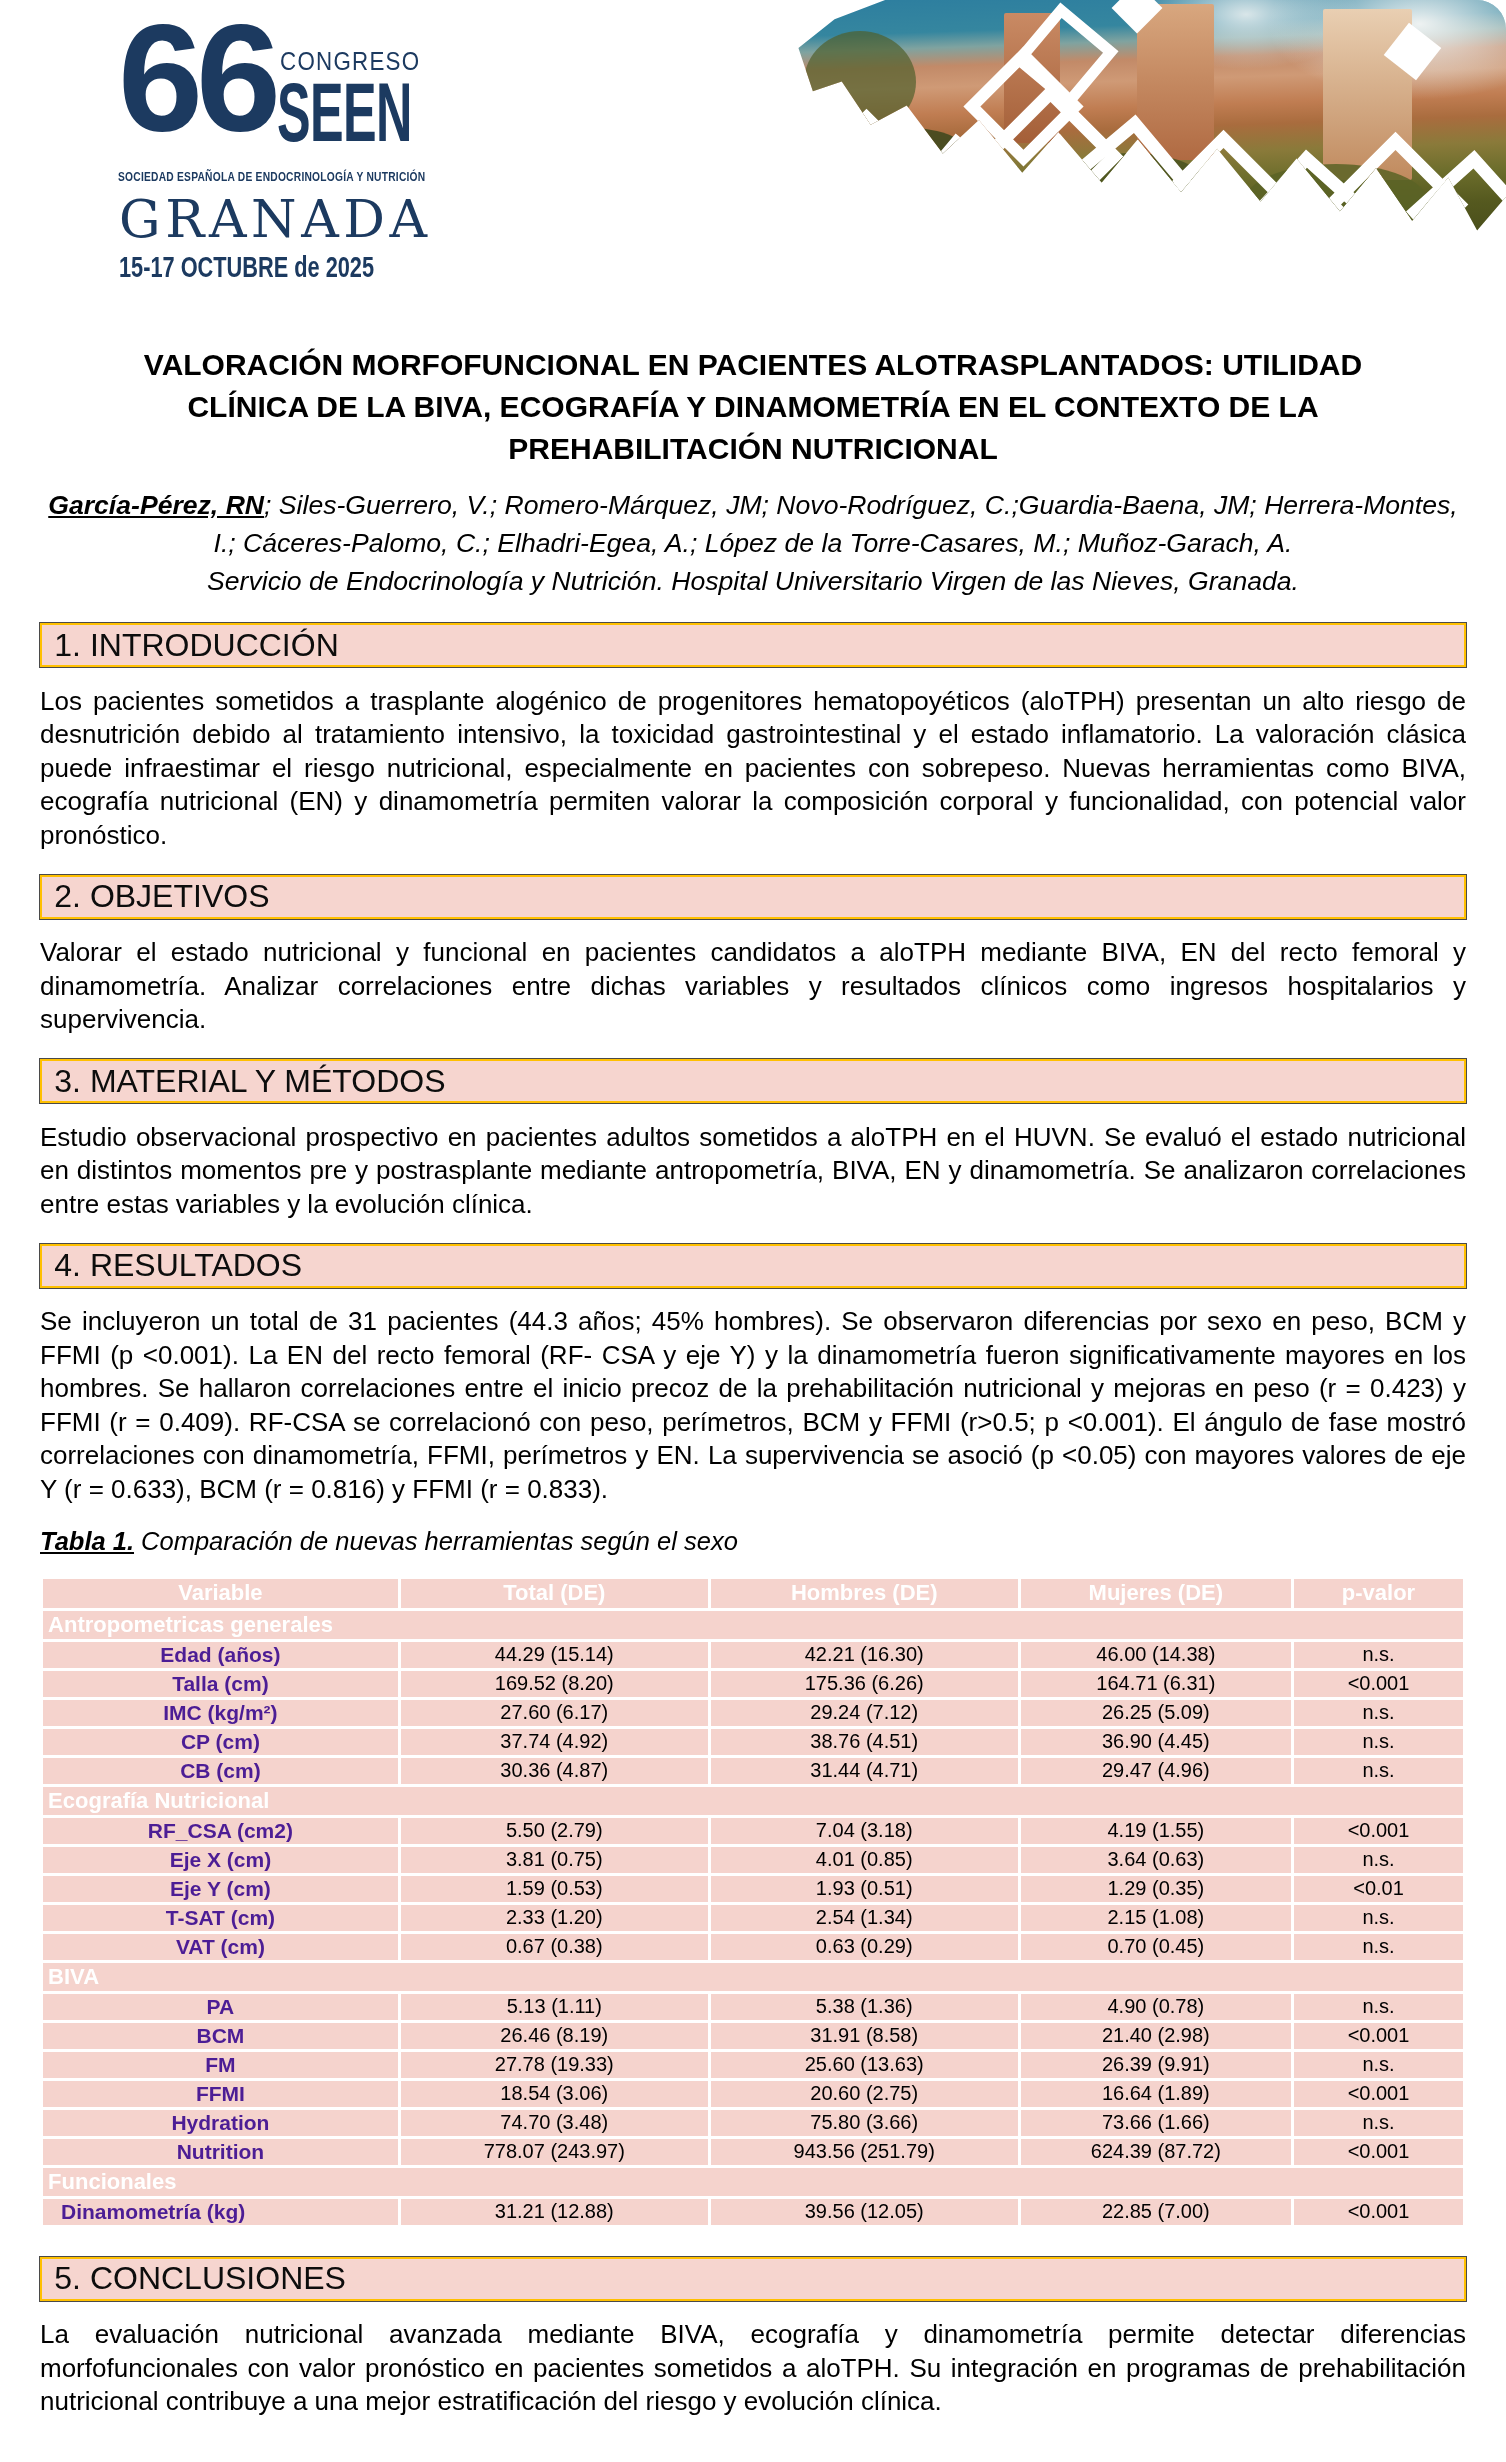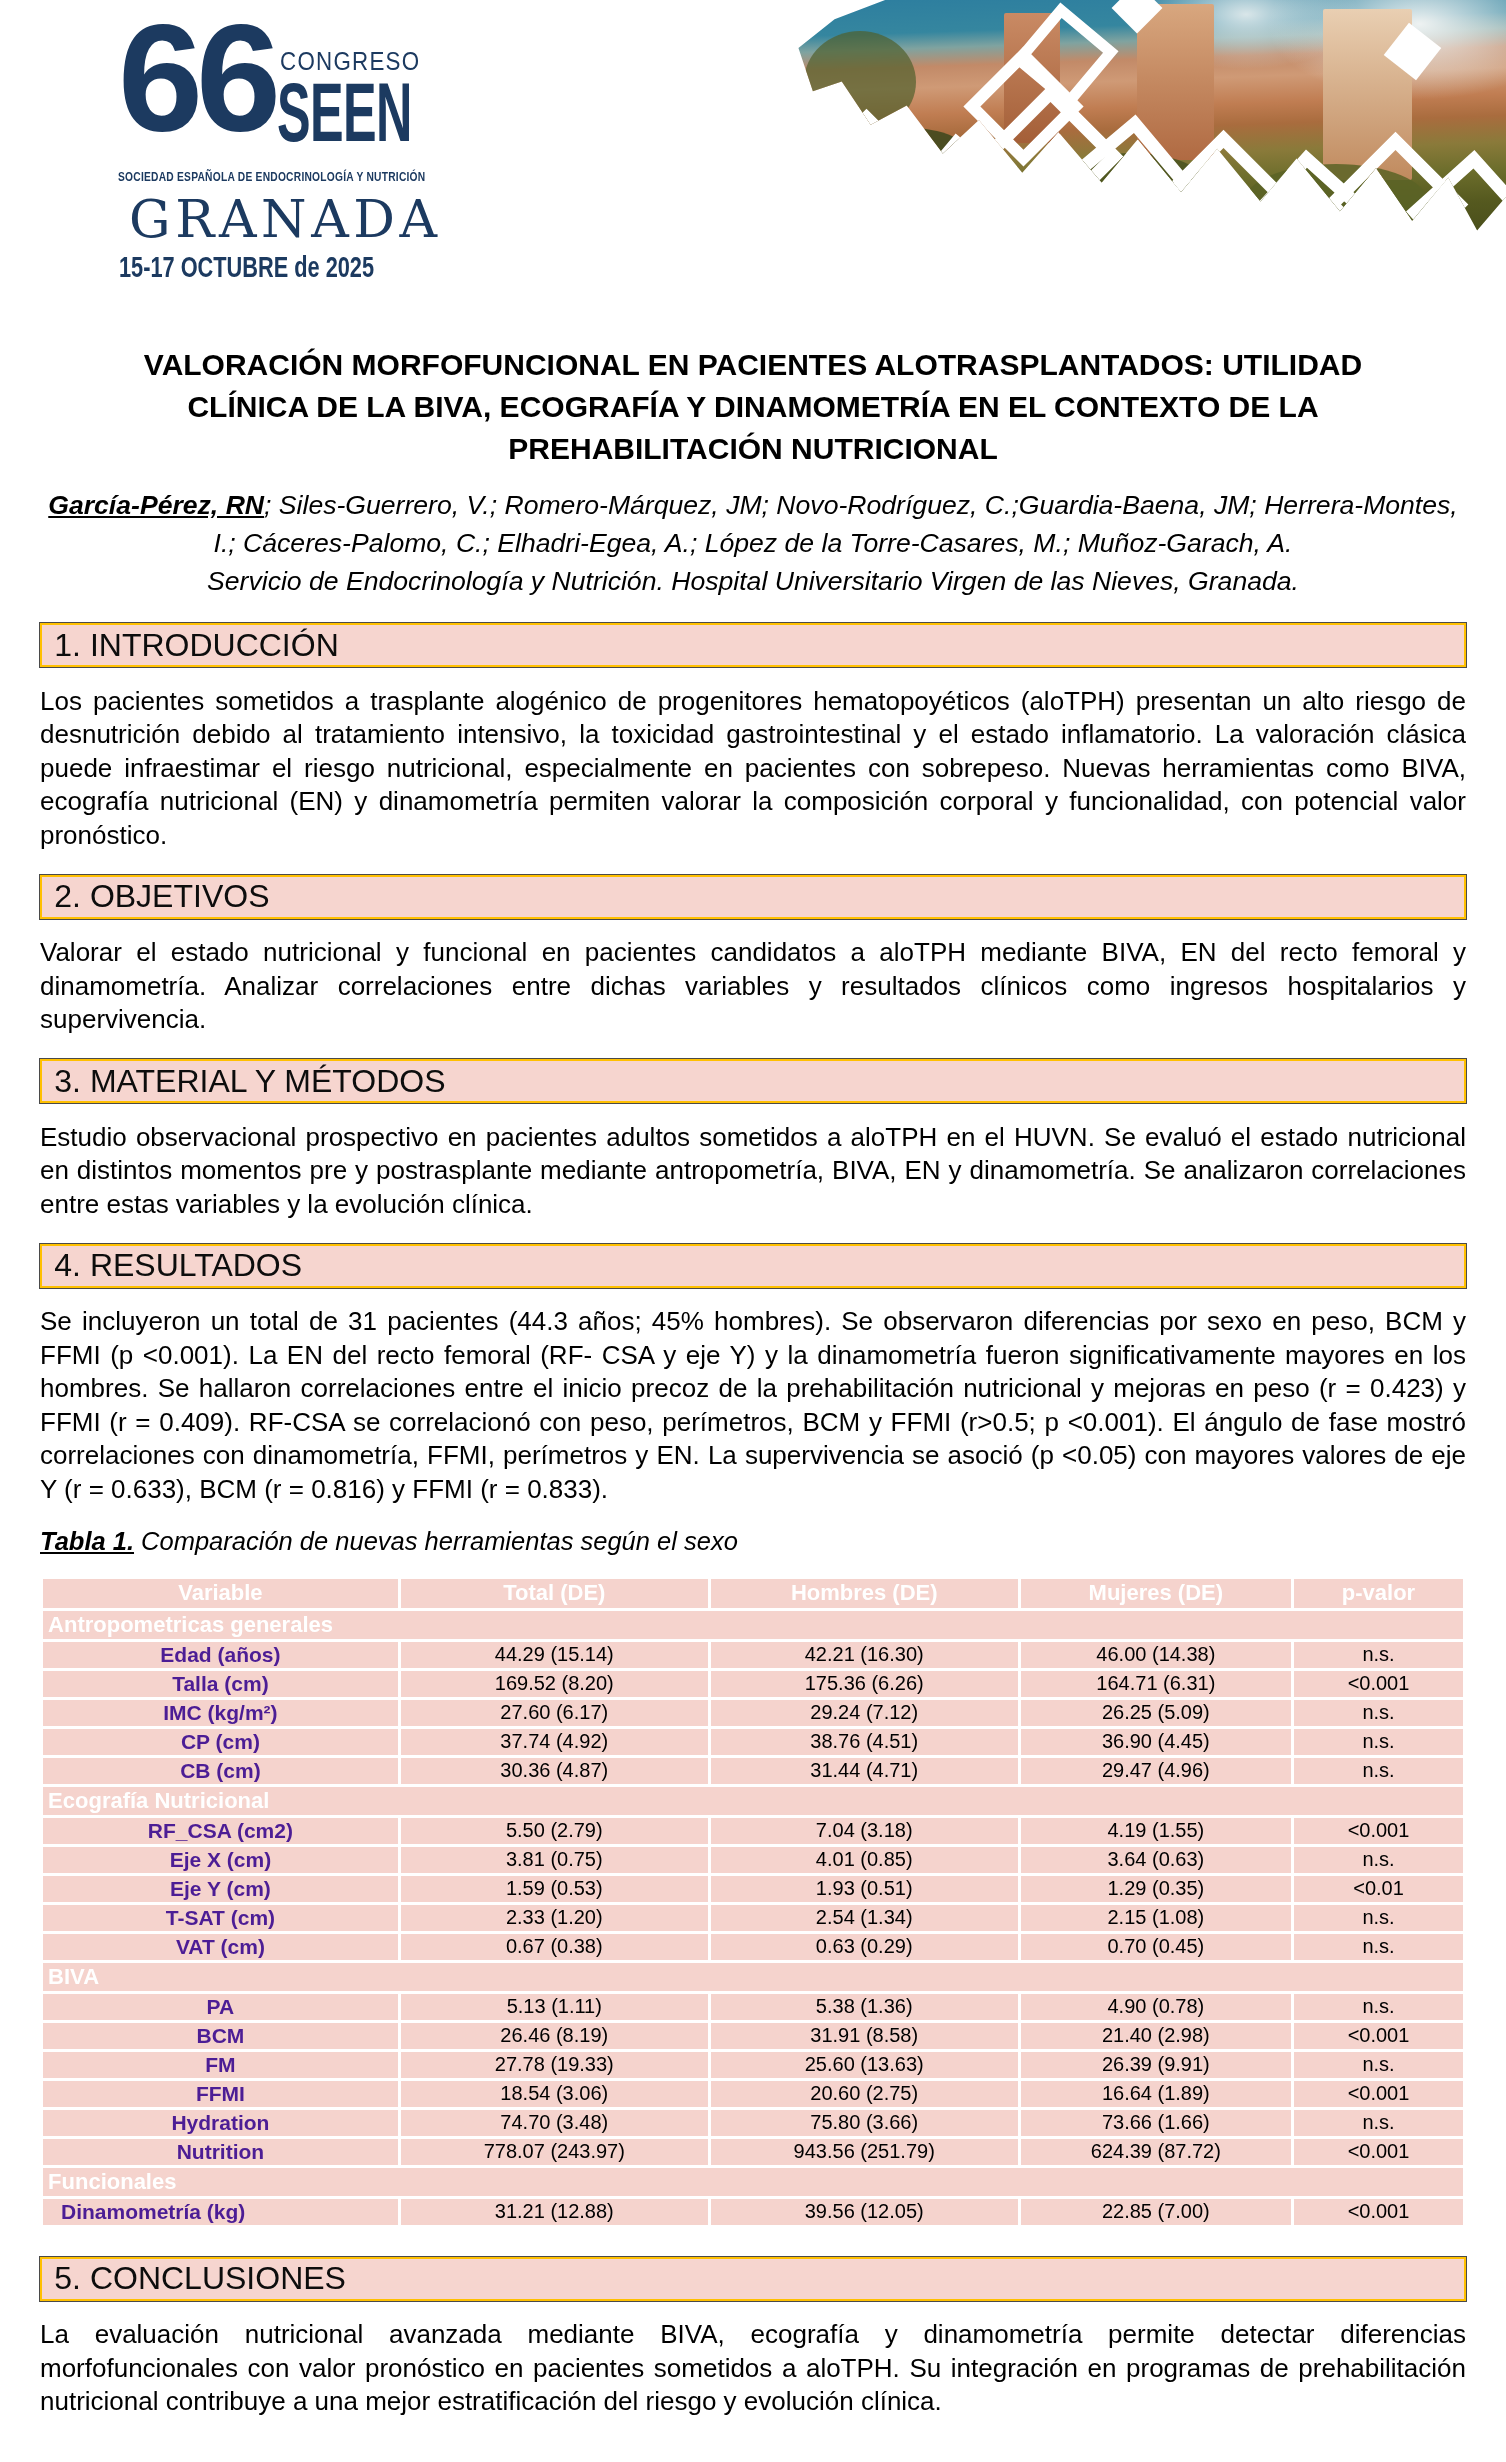--- a/index.html
+++ b/index.html
@@ -1,28 +1,28 @@
 <!DOCTYPE html>
 <html lang="es" style="font-size:8.2px"><head>
 <meta charset="utf-8">
 <style>
   html,body{margin:0;padding:0;background:#ffffff;}
   .page{position:relative;width:1506px;height:2462px;background:#fff;overflow:hidden;
-        font-family:"Liberation Sans",sans-serif;color:#000;}
+        font-family:"Liberation Sans",sans-serif;color:#000;border-radius:29px;}
   
   .page-header{position:relative;height:278px;}
   .logo{position:absolute;left:118px;top:20.4px;width:317px;color:#1c3a60;}
   .logo-66{position:absolute;left:0;top:-19.4px;font-size:153px;font-weight:bold;letter-spacing:-7.2px;line-height:1;}
   .logo-congreso{position:absolute;left:162px;top:25.5px;font-size:26.6px;letter-spacing:1.5px;
                  transform:scaleX(.84);transform-origin:left;white-space:nowrap;}
   .logo-seen{position:absolute;left:159px;top:50px;font-size:84px;font-weight:bold;letter-spacing:-1px;
              line-height:1;transform:scaleX(.60);transform-origin:left;white-space:nowrap;}
   .logo-society{position:absolute;left:0;top:149px;font-size:12.8px;font-weight:bold;letter-spacing:0.3px;
                 transform:scaleX(.80);transform-origin:left;white-space:nowrap;}
-  .logo-city{position:absolute;left:11px;top:169px;font-family:"DejaVu Serif",serif;font-size:52px;
+  .logo-city{position:absolute;left:1px;top:169px;font-family:"DejaVu Serif",serif;font-size:52px;
              letter-spacing:4.6px;white-space:nowrap;}
   .logo-dates{position:absolute;left:1px;top:231px;font-size:29px;font-weight:bold;
               transform:scaleX(.75);transform-origin:left;white-space:nowrap;}
   
   .artwork{position:absolute;top:0;right:0;width:722px;height:240px;
     clip-path:polygon(14% 0,100% 0,100% 82%,96% 96%,92% 74%,87% 92%,82% 70%,77% 88%,71% 66%,66% 84%,
       60% 62%,55% 80%,49% 58%,44% 76%,38% 55%,33% 72%,27% 50%,22% 64%,17% 44%,12% 52%,8% 34%,4% 38%,2% 20%,7% 8%);}
   .art-base{position:absolute;inset:0;background:
       radial-gradient(ellipse 30% 45% at 88% 10%, #eef2f2 0%, rgba(238,242,242,0) 70%),
       radial-gradient(ellipse 26% 38% at 64% 6%, #d9e6e9 0%, rgba(217,230,233,0) 60%),

